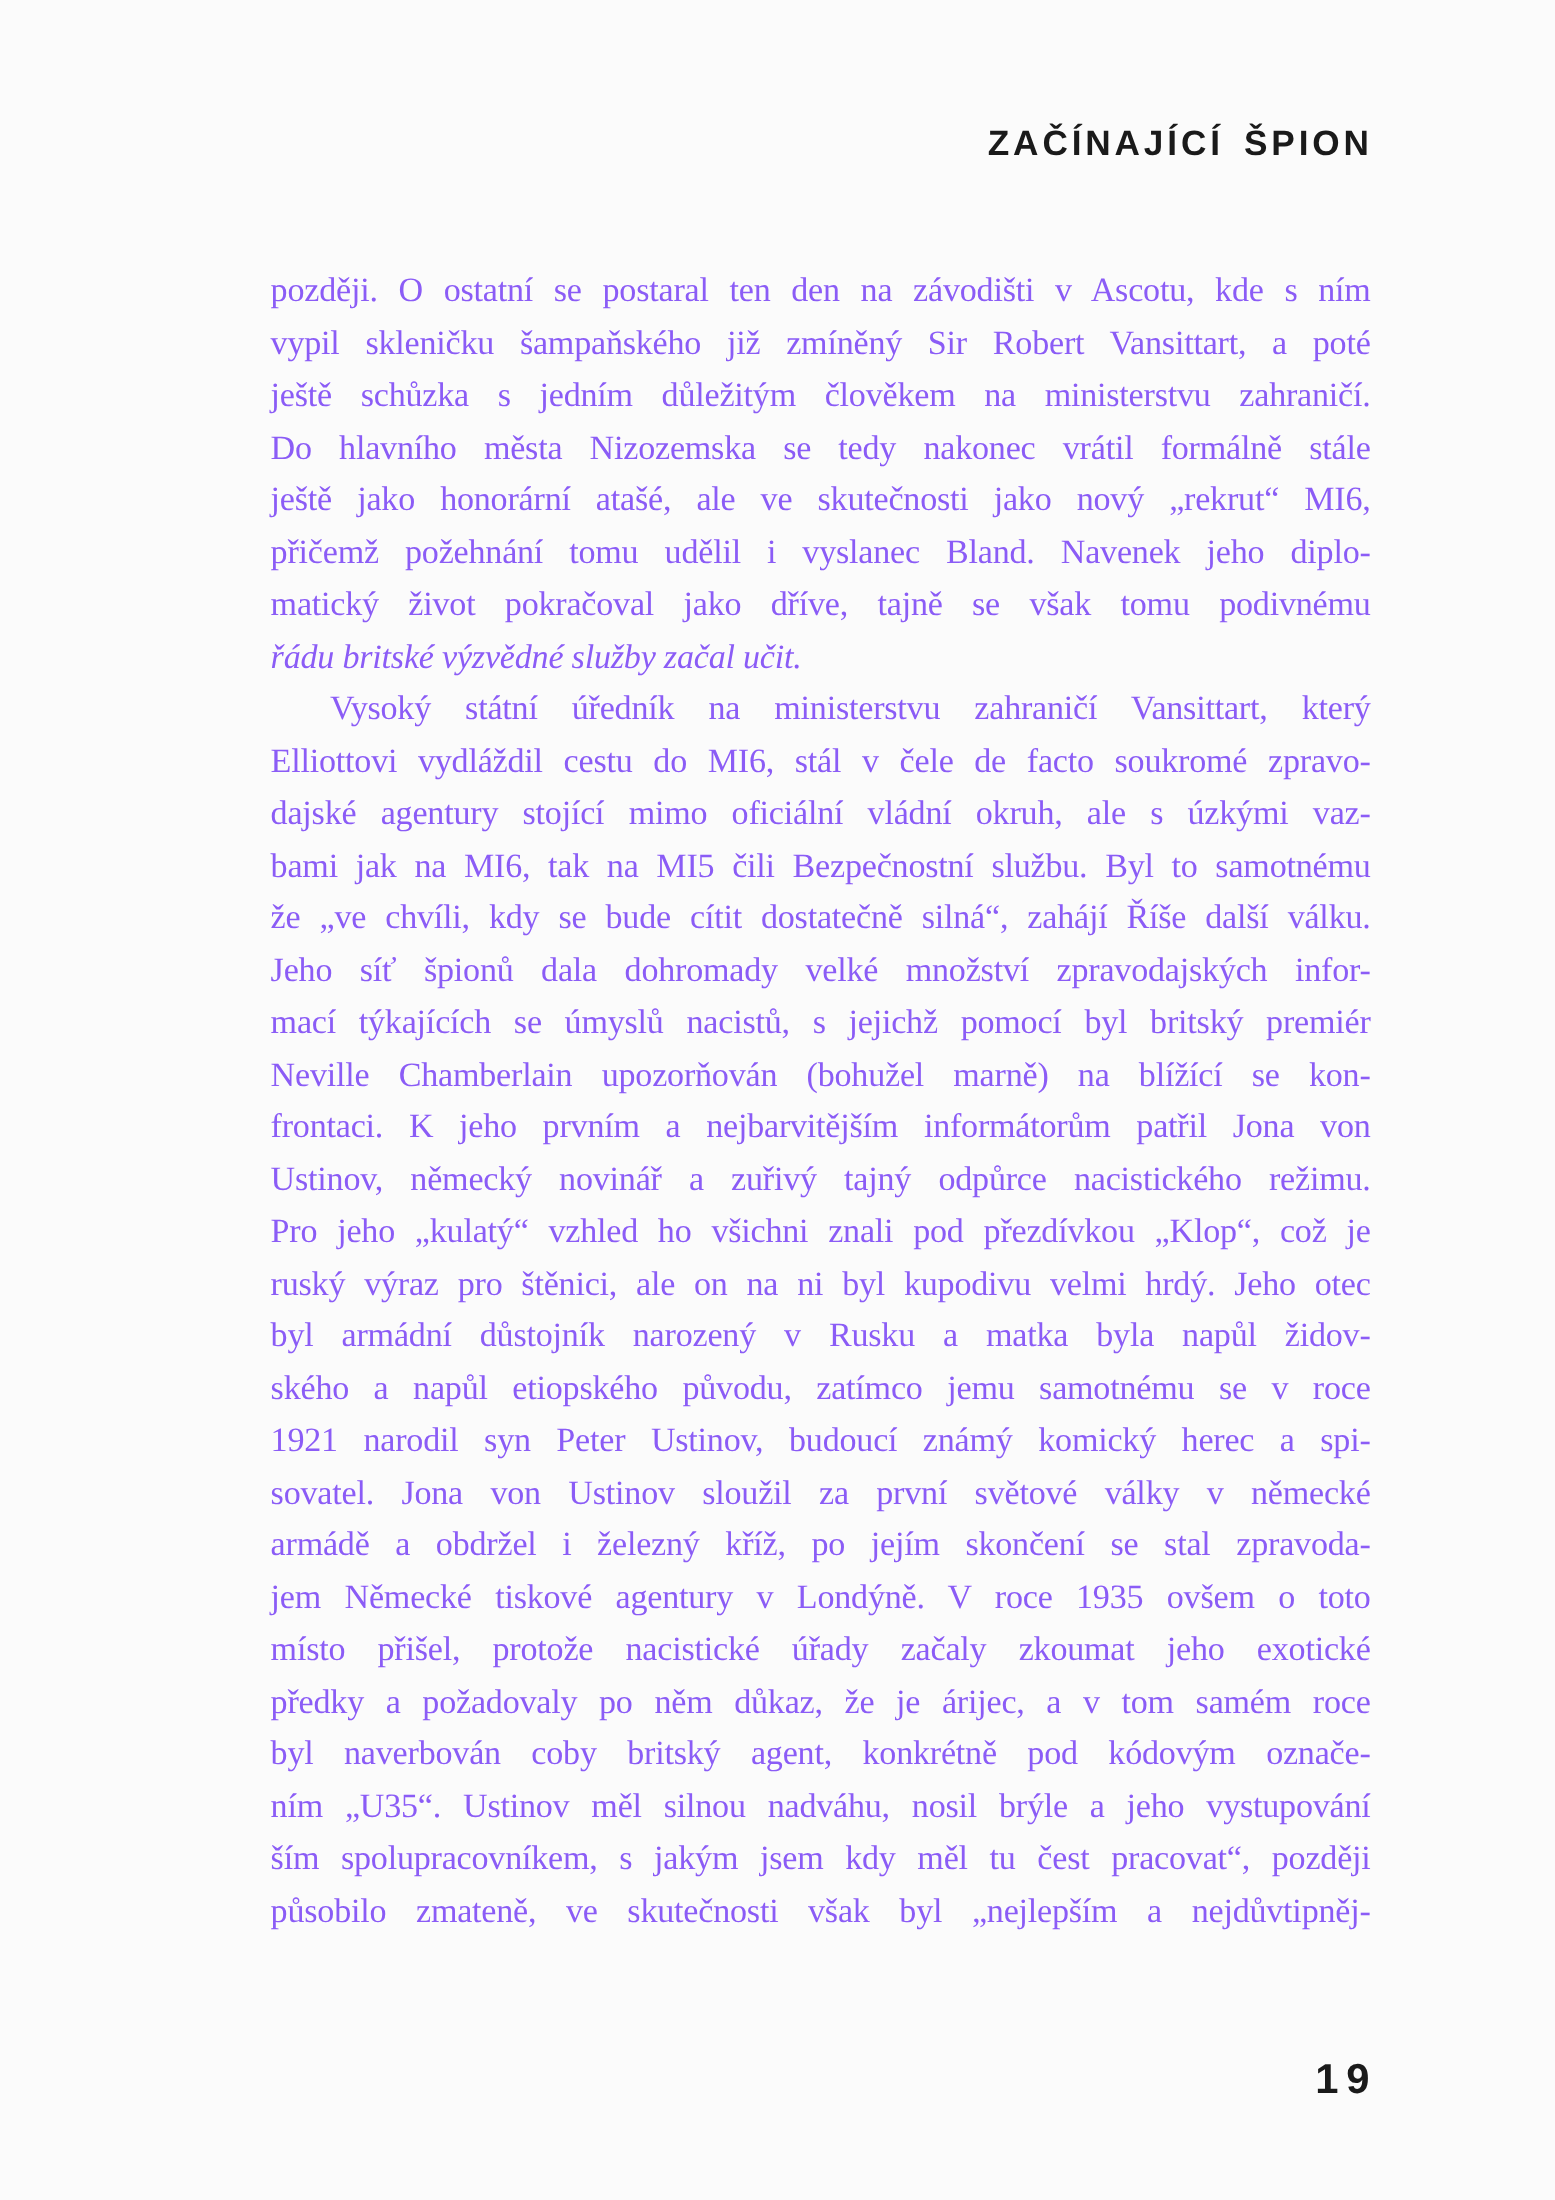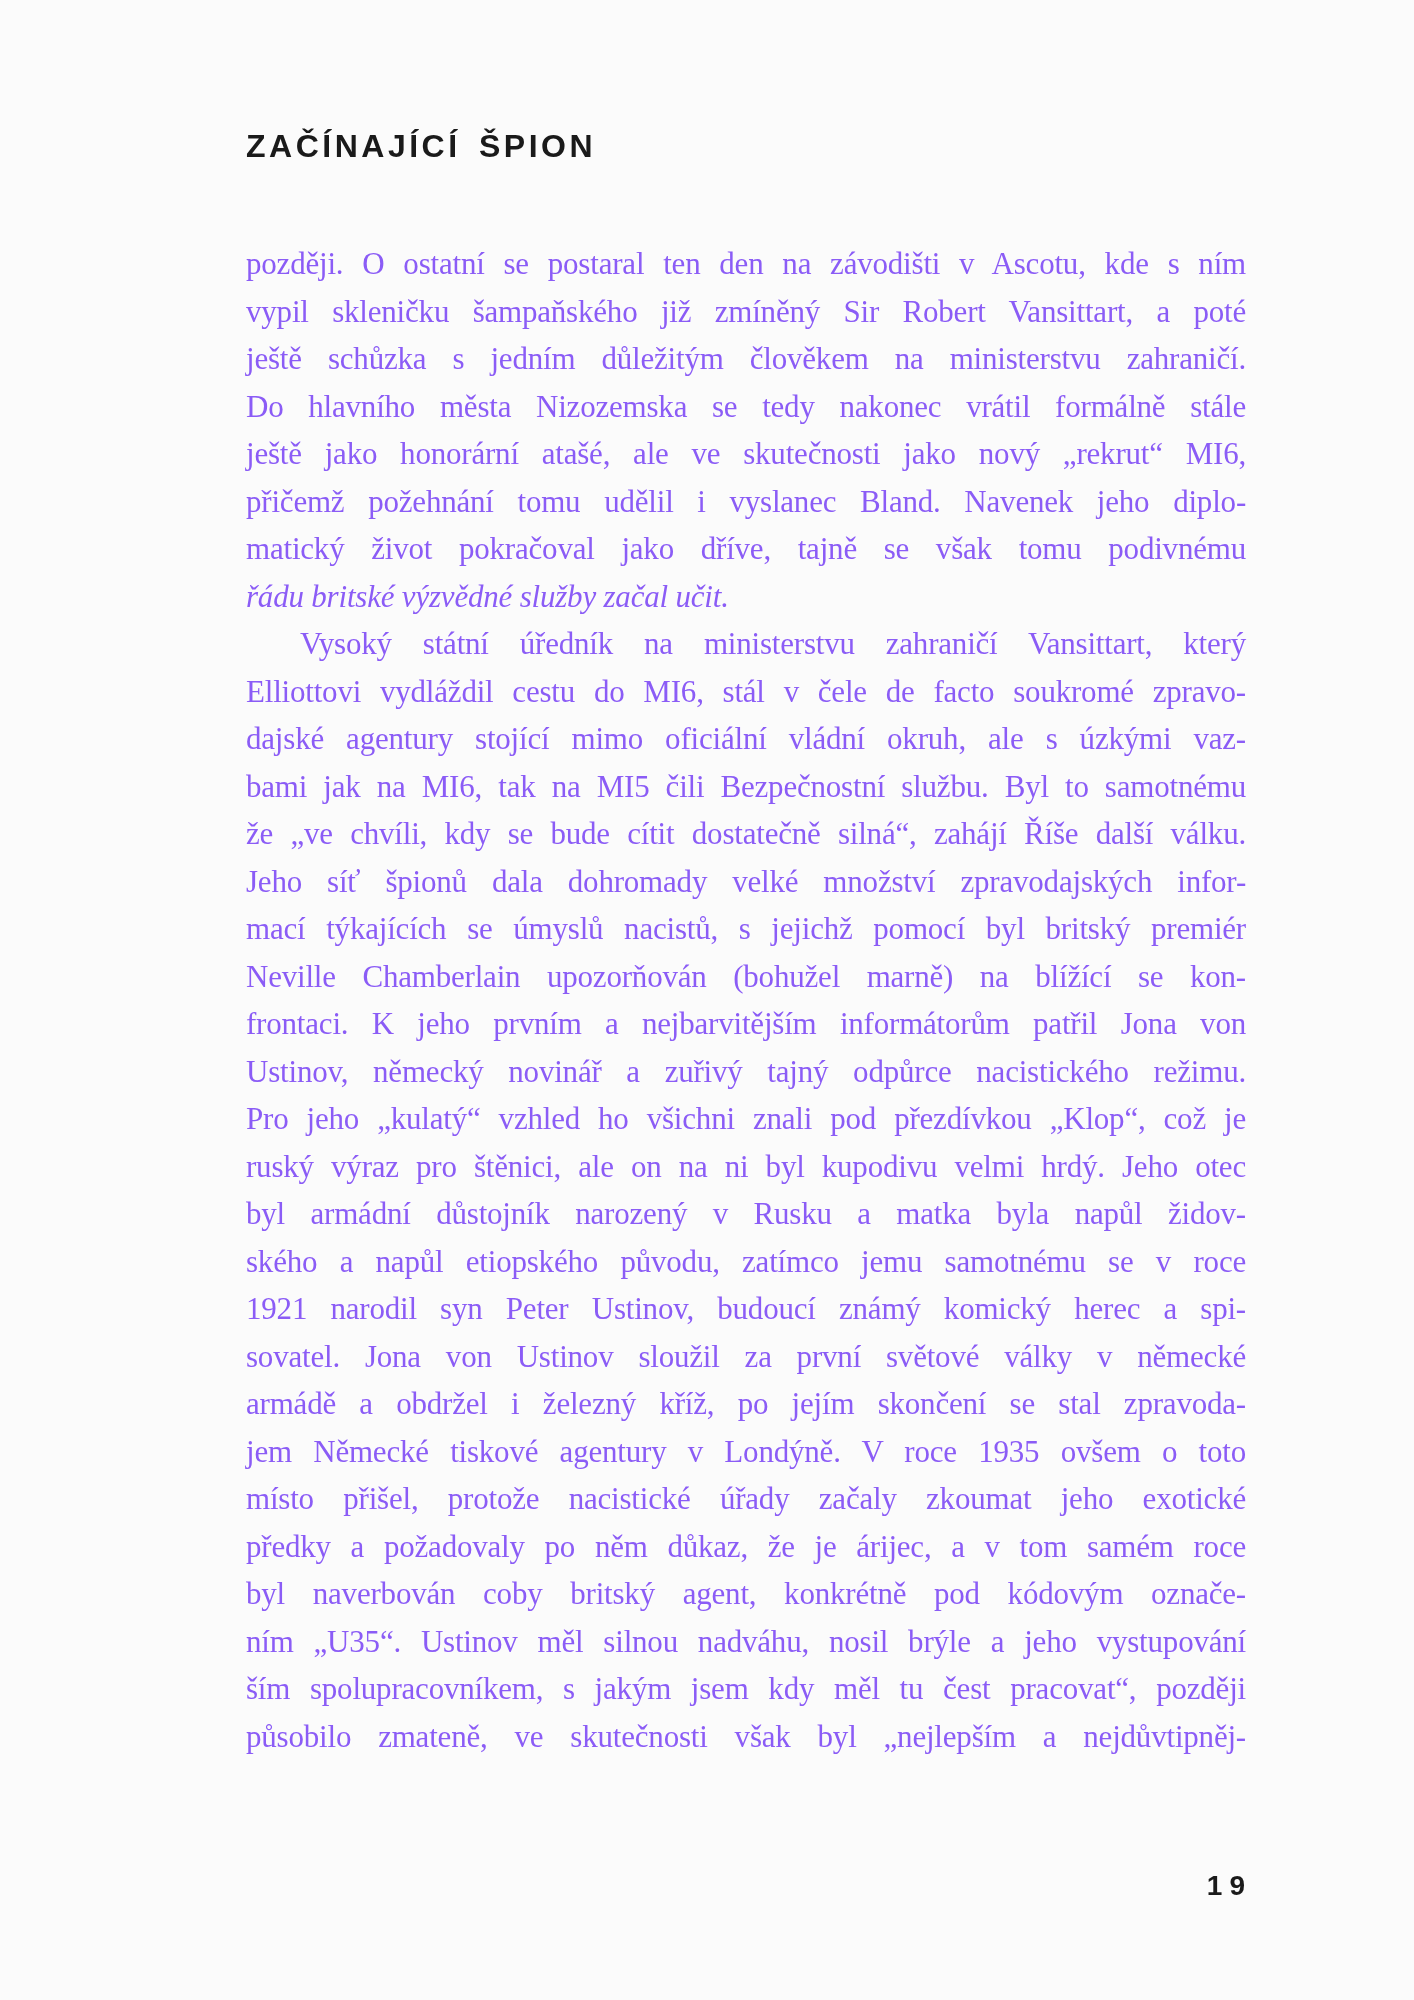--- a/index.html
+++ b/index.html
@@ -12,24 +12,24 @@
   }
   #page {
     position: relative;
     width: 1414px;
     height: 2000px;
     background: #fbfbfb;
     color: #161616;
   }
   #running-head {
     position: absolute;
-    top: 128px;
+    top: 112px;
     left: 246px;
     width: 1002px;
-    text-align: left;
+    text-align: right;
     font-family: "Liberation Sans", sans-serif;
     font-weight: bold;
     font-size: 32px;
     letter-spacing: 3.5px;
     word-spacing: 6px;
     color: #1a1a1a;
     white-space: nowrap;
   }
   #text-block {
     position: absolute;
@@ -59,21 +59,21 @@
     text-indent: 54px;
   }
   #folio {
     position: absolute;
     top: 1870px;
     left: 246px;
     width: 1006px;
     text-align: right;
     font-family: "Liberation Sans", sans-serif;
     font-weight: bold;
-    font-size: 28px;
+    font-size: 38px;
     letter-spacing: 7px;
     color: #1a1a1a;
   }
 </style>
 </head>
 <body>
 
 <div id="page">
   <div id="running-head">ZAČÍNAJÍCÍ ŠPION</div>
 

